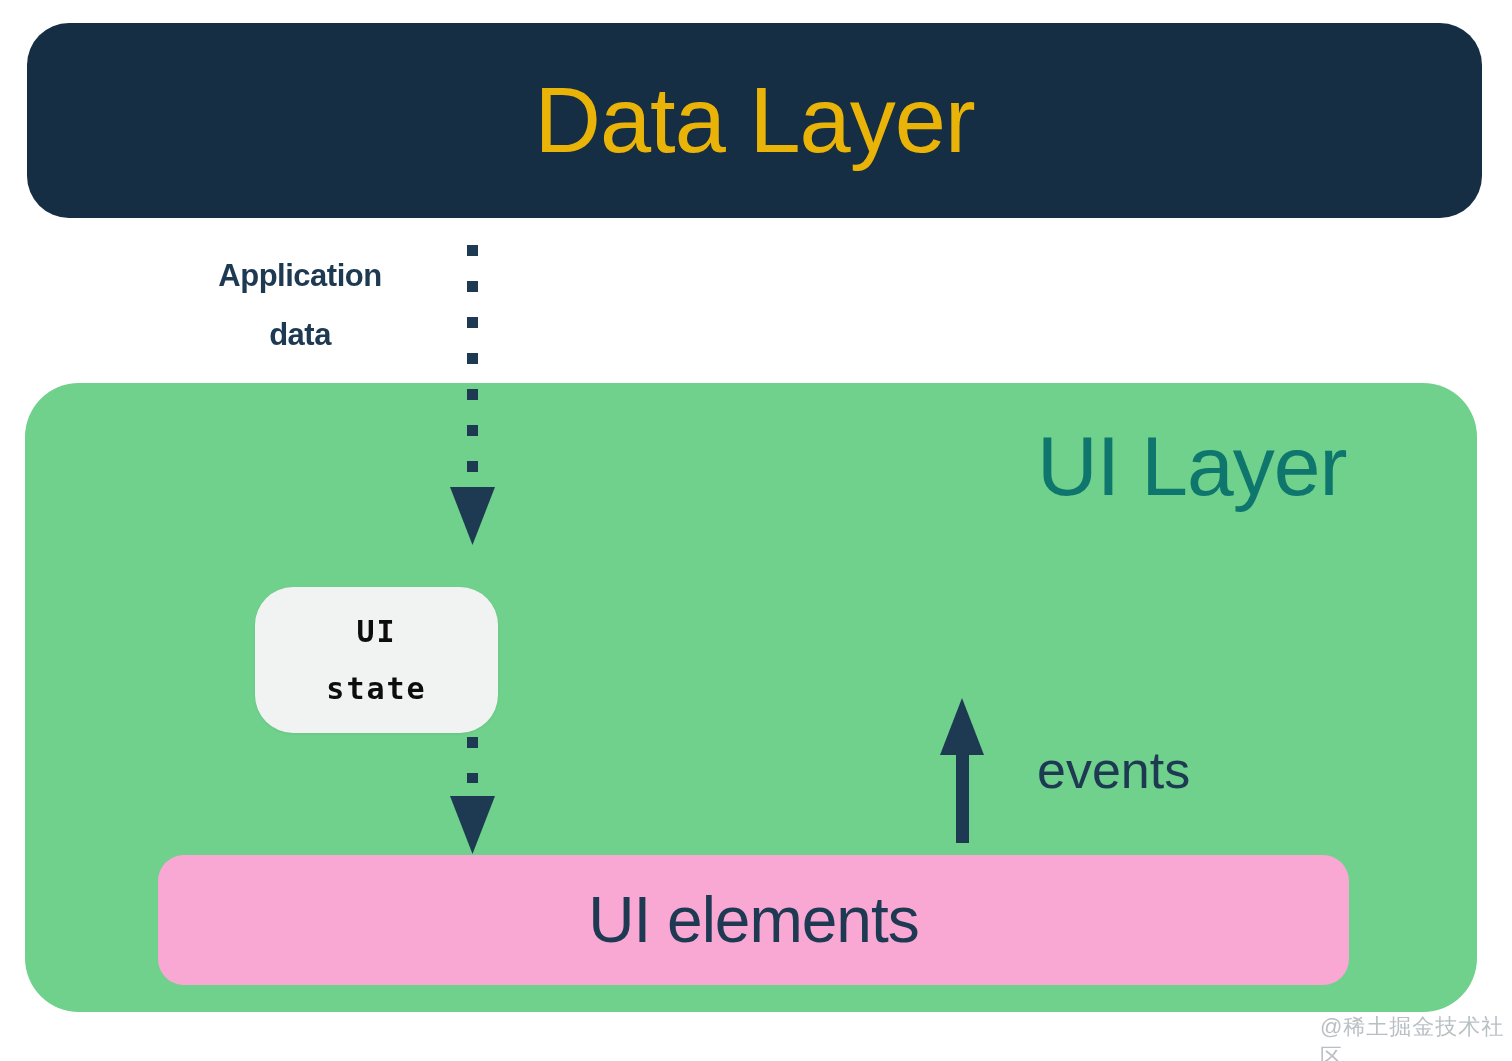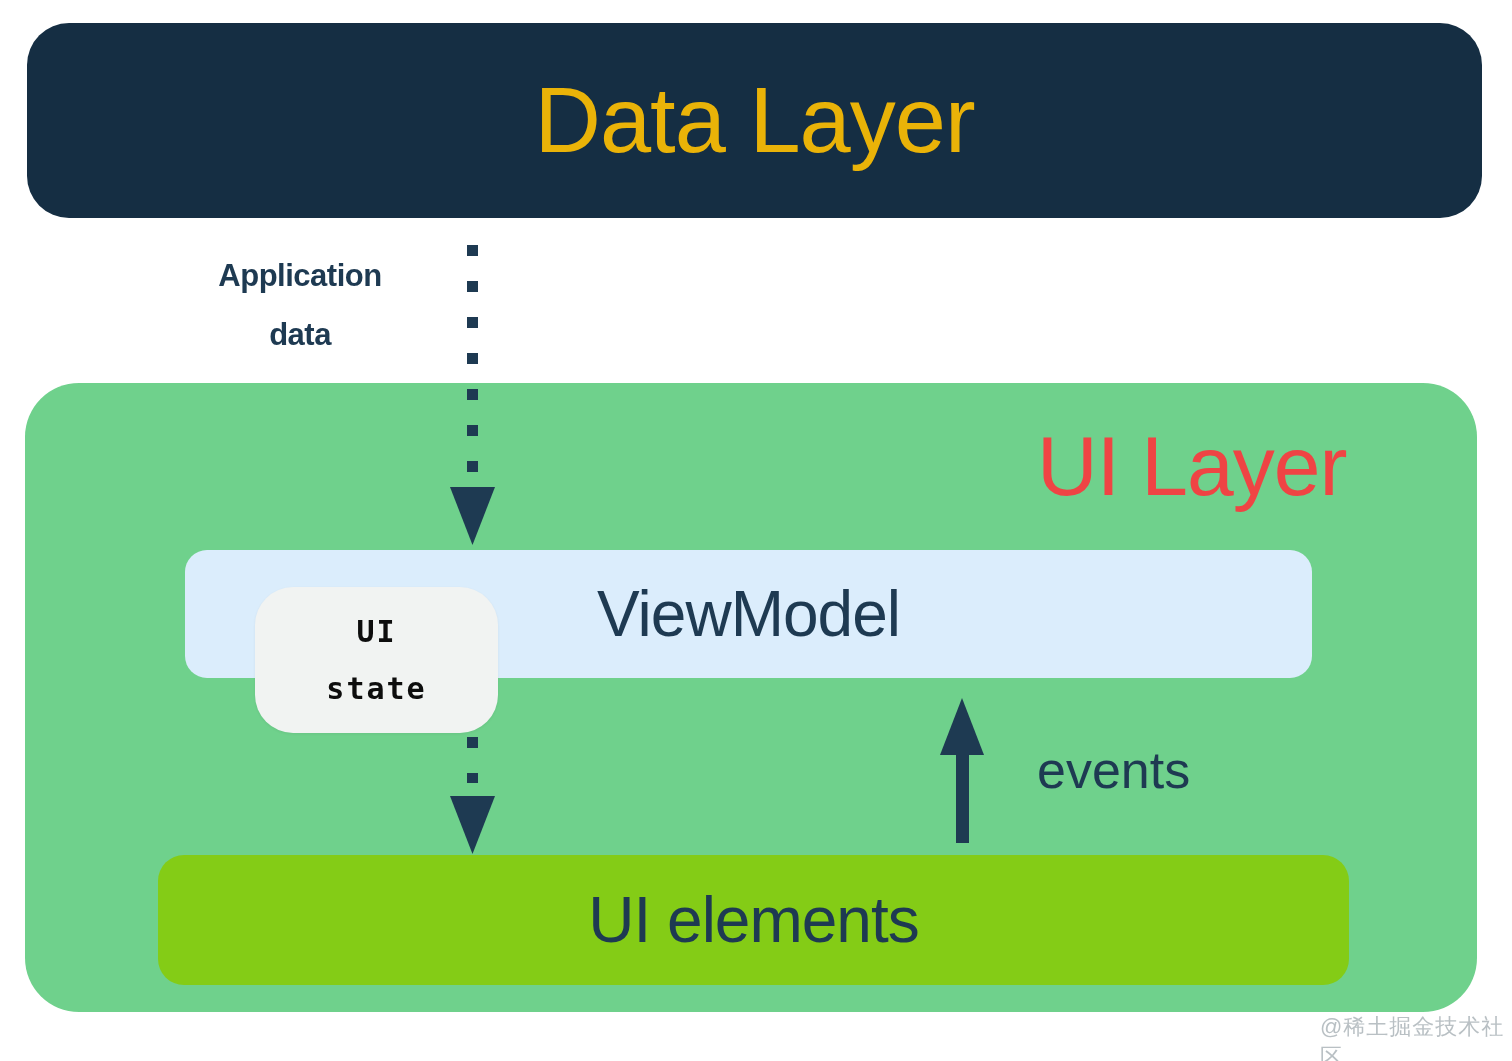--- a/index.html
+++ b/index.html
@@ -23,36 +23,36 @@
     color: #eab308; font-size: 92px; font-weight: 500; letter-spacing: -1px;
   }
 
   
   .ui-layer {
     left: 25px; top: 383px; width: 1452px; height: 629px;
     background: #6fd18c; border-radius: 54px;
   }
   .ui-layer-title {
     position: absolute; left: 1037px; top: 418px;
-    color: #ef4444; font-size: 84px; font-weight: 500; letter-spacing: -1px;
+    color: #0f766e; font-size: 84px; font-weight: 500; letter-spacing: -1px;
     line-height: 1.15;
   }
 
   
   .viewmodel {
     left: 185px; top: 550px; width: 1127px; height: 128px;
     background: #dbedfc; border-radius: 22px;
     display: flex; align-items: center; justify-content: center;
   }
   .bar-label { color: #1e3a52; font-size: 64px; font-weight: 500; letter-spacing: -1px; }
 
   
   .ui-elements {
     left: 158px; top: 855px; width: 1191px; height: 130px;
-    background: #84cc16; border-radius: 26px;
+    background: #f9a8d4; border-radius: 26px;
     display: flex; align-items: center; justify-content: center;
   }
 
   
   .ui-state {
     left: 255px; top: 587px; width: 243px; height: 146px;
     background: #f1f3f2; border-radius: 38px;
     display: flex; align-items: center; justify-content: center;
     box-shadow: 0 1px 3px rgba(0,0,0,0.06);
   }
@@ -108,23 +108,20 @@
 
 <div class="canvas">
 
   <div class="abs data-layer">
     <span class="data-layer-title">Data Layer</span>
   </div>
 
   <div class="abs ui-layer"></div>
   <span class="ui-layer-title">UI Layer</span>
 
-  <div class="abs viewmodel">
-    <span class="bar-label">ViewModel</span>
-  </div>
 
   <div class="abs ui-elements">
     <span class="bar-label">UI elements</span>
   </div>
 
   <div class="abs ui-state">
     <span class="ui-state-label">UI
 state</span>
   </div>
 

